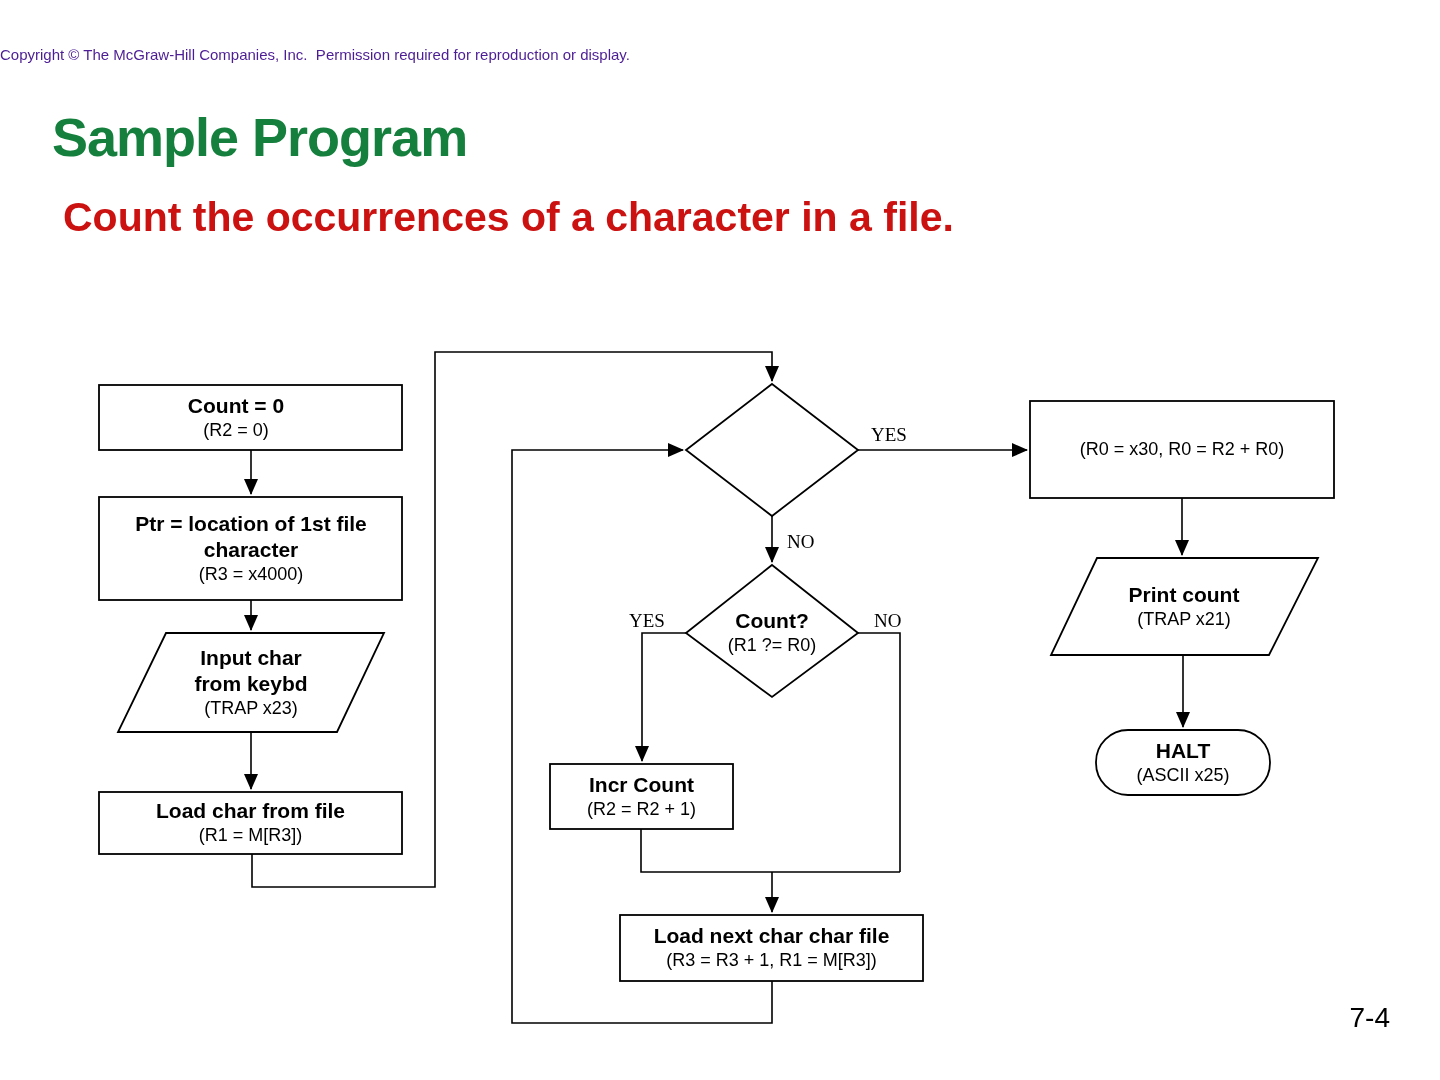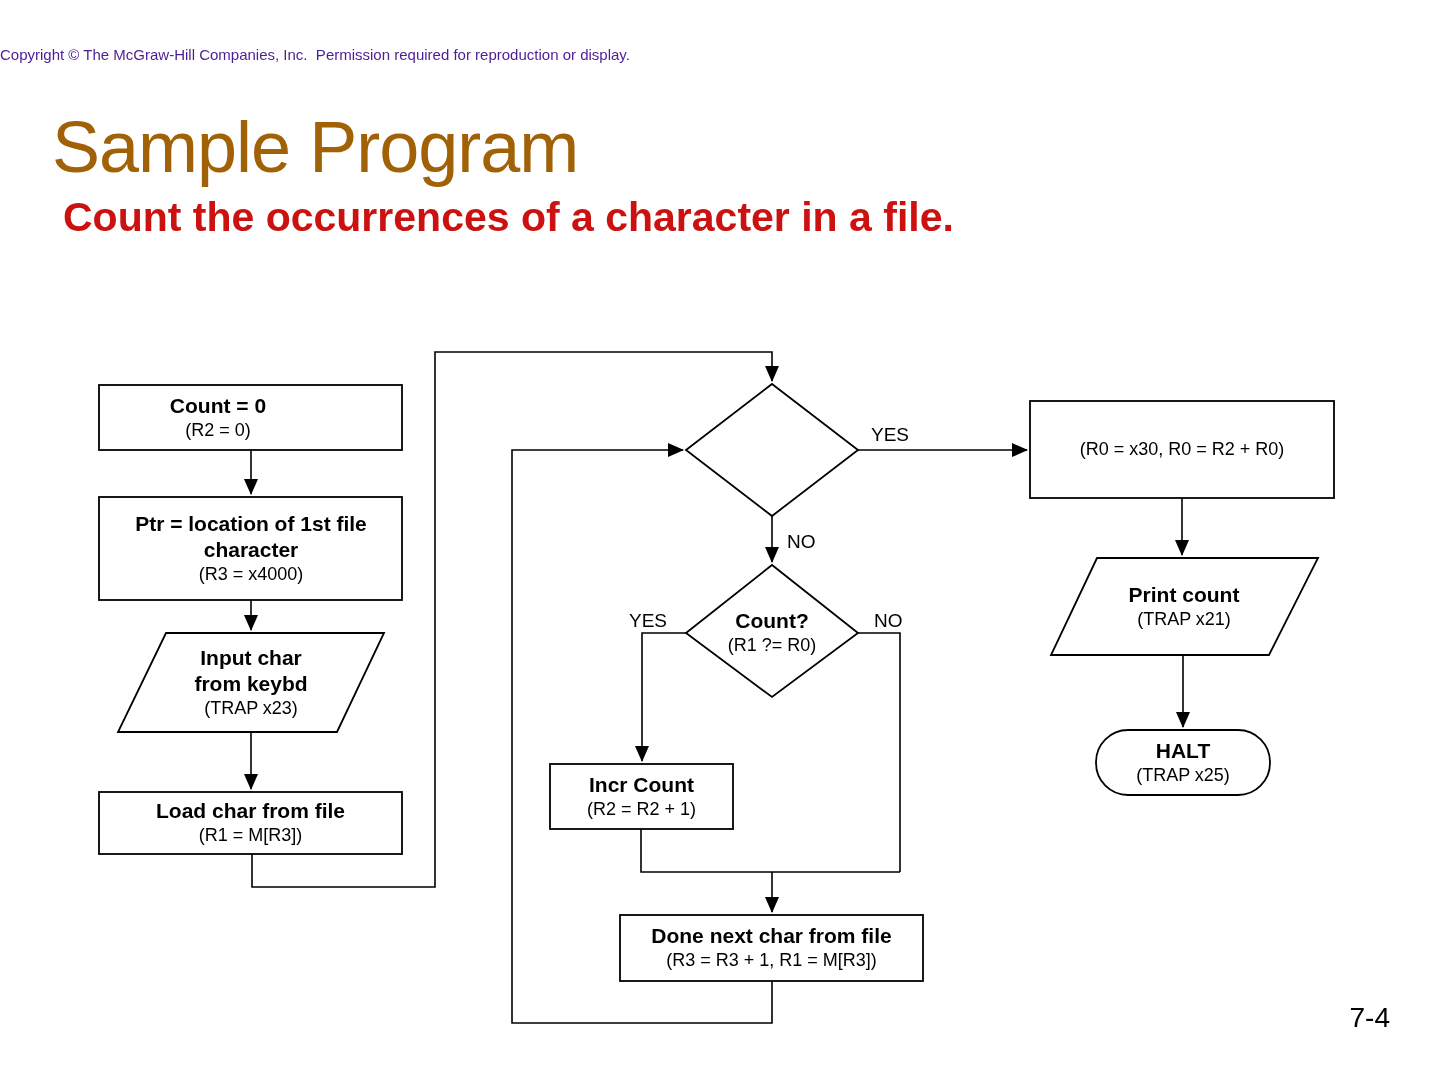--- a/index.html
+++ b/index.html
@@ -6,35 +6,35 @@
   html,body { background:#ffffff; }
   .slide {
     position:relative; width:1440px; height:1080px; background:#ffffff;
     font-family:"Liberation Sans", sans-serif; overflow:hidden; color:#000;
   }
   .copyright {
     position:absolute; top:46px; left:0; width:100%; 
     font-size:15px; color:#4c1d95; white-space:pre;
   }
   .title {
-    position:absolute; left:52px; top:106px; font-size:72px; font-weight:normal;
-    color:#a16207; letter-spacing:-1px;
+    position:absolute; left:52px; top:106px; font-size:54px; font-weight:bold;
+    color:#15803d; letter-spacing:-1px;
   }
   .subtitle {
     position:absolute; left:63px; top:194px; font-size:41px; font-weight:bold;
     color:#cc1111;
   }
   svg.flow { position:absolute; left:0; top:0; width:1440px; height:1080px; }
   .node {
     position:absolute; display:flex; flex-direction:column; align-items:center;
     justify-content:center; text-align:center; white-space:pre-line;
   }
   .nlabel { font-size:21px; font-weight:bold; line-height:1.25; }
   .nsub   { font-size:18px; line-height:1.3;text-align:right; }
-  .edge-label { position:absolute; font-size:19px; line-height:1; }
+  .edge-label { position:absolute; font-size:19px; line-height:1;font-family:Liberation Serif, serif; }
   .page-number { position:absolute; right:50px; top:1002px; font-size:28px; }
 </style>
 </head>
 <body>
 
 <div class="slide">
 
   <div class="copyright">Copyright © The McGraw-Hill Companies, Inc.  Permission required for reproduction or display.</div>
   <h1 class="title">Sample Program</h1>
   <h2 class="subtitle">Count the occurrences of a character in a file.</h2>
@@ -70,21 +70,21 @@
       <polygon points="772,384 858,450 772,516 686,450"></polygon>
       <polygon points="772,565 858,633 772,697 686,633"></polygon>
       <rect x="550" y="764" width="183" height="65"></rect>
       <rect x="620" y="915" width="303" height="66"></rect>
       <rect x="1030" y="401" width="304" height="97"></rect>
       <polygon points="1097,558 1318,558 1269,655 1051,655"></polygon>
       <rect x="1096" y="730" width="174" height="65" rx="32" ry="32"></rect>
     </g>
   </svg>
 
-  <div class="node" style="left:86px;top:385px;width:264px;height:65px">
+  <div class="node" style="left:104px;top:385px;width:264px;height:65px">
     <div class="nlabel">Count = 0</div>
     <div class="nsub">(R2 = 0)</div>
   </div>
 
   <div class="node" style="left:91px;top:497px;width:320px;height:103px">
     <div class="nlabel">Ptr = location of 1st file
 character</div>
     <div class="nsub">(R3 = x4000)</div>
   </div>
 
@@ -104,36 +104,36 @@
     <div class="nlabel">Count?</div>
     <div class="nsub">(R1 ?= R0)</div>
   </div>
 
   <div class="node" style="left:550px;top:764px;width:183px;height:65px">
     <div class="nlabel">Incr Count</div>
     <div class="nsub">(R2 = R2 + 1)</div>
   </div>
 
   <div class="node" style="left:610px;top:915px;width:323px;height:66px">
-    <div class="nlabel">Done next char from file</div>
+    <div class="nlabel">Load next char char file</div>
     <div class="nsub">(R3 = R3 + 1, R1 = M[R3])</div>
   </div>
 
   <div class="node" style="left:1022px;top:401px;width:320px;height:97px">
     <div class="nsub">(R0 = x30, R0 = R2 + R0)</div>
   </div>
 
   <div class="node" style="left:1074px;top:558px;width:220px;height:97px">
     <div class="nlabel">Print count</div>
     <div class="nsub">(TRAP x21)</div>
   </div>
 
   <div class="node" style="left:1096px;top:730px;width:174px;height:65px">
     <div class="nlabel">HALT</div>
-    <div class="nsub">(TRAP x25)</div>
+    <div class="nsub">(ASCII x25)</div>
   </div>
 
   <div class="edge-label" style="left:871px;top:425px">YES</div>
   <div class="edge-label" style="left:787px;top:532px">NO</div>
   <div class="edge-label" style="left:629px;top:611px">YES</div>
   <div class="edge-label" style="left:874px;top:611px">NO</div>
 
   <div class="page-number">7-4</div>
 
 </div>

